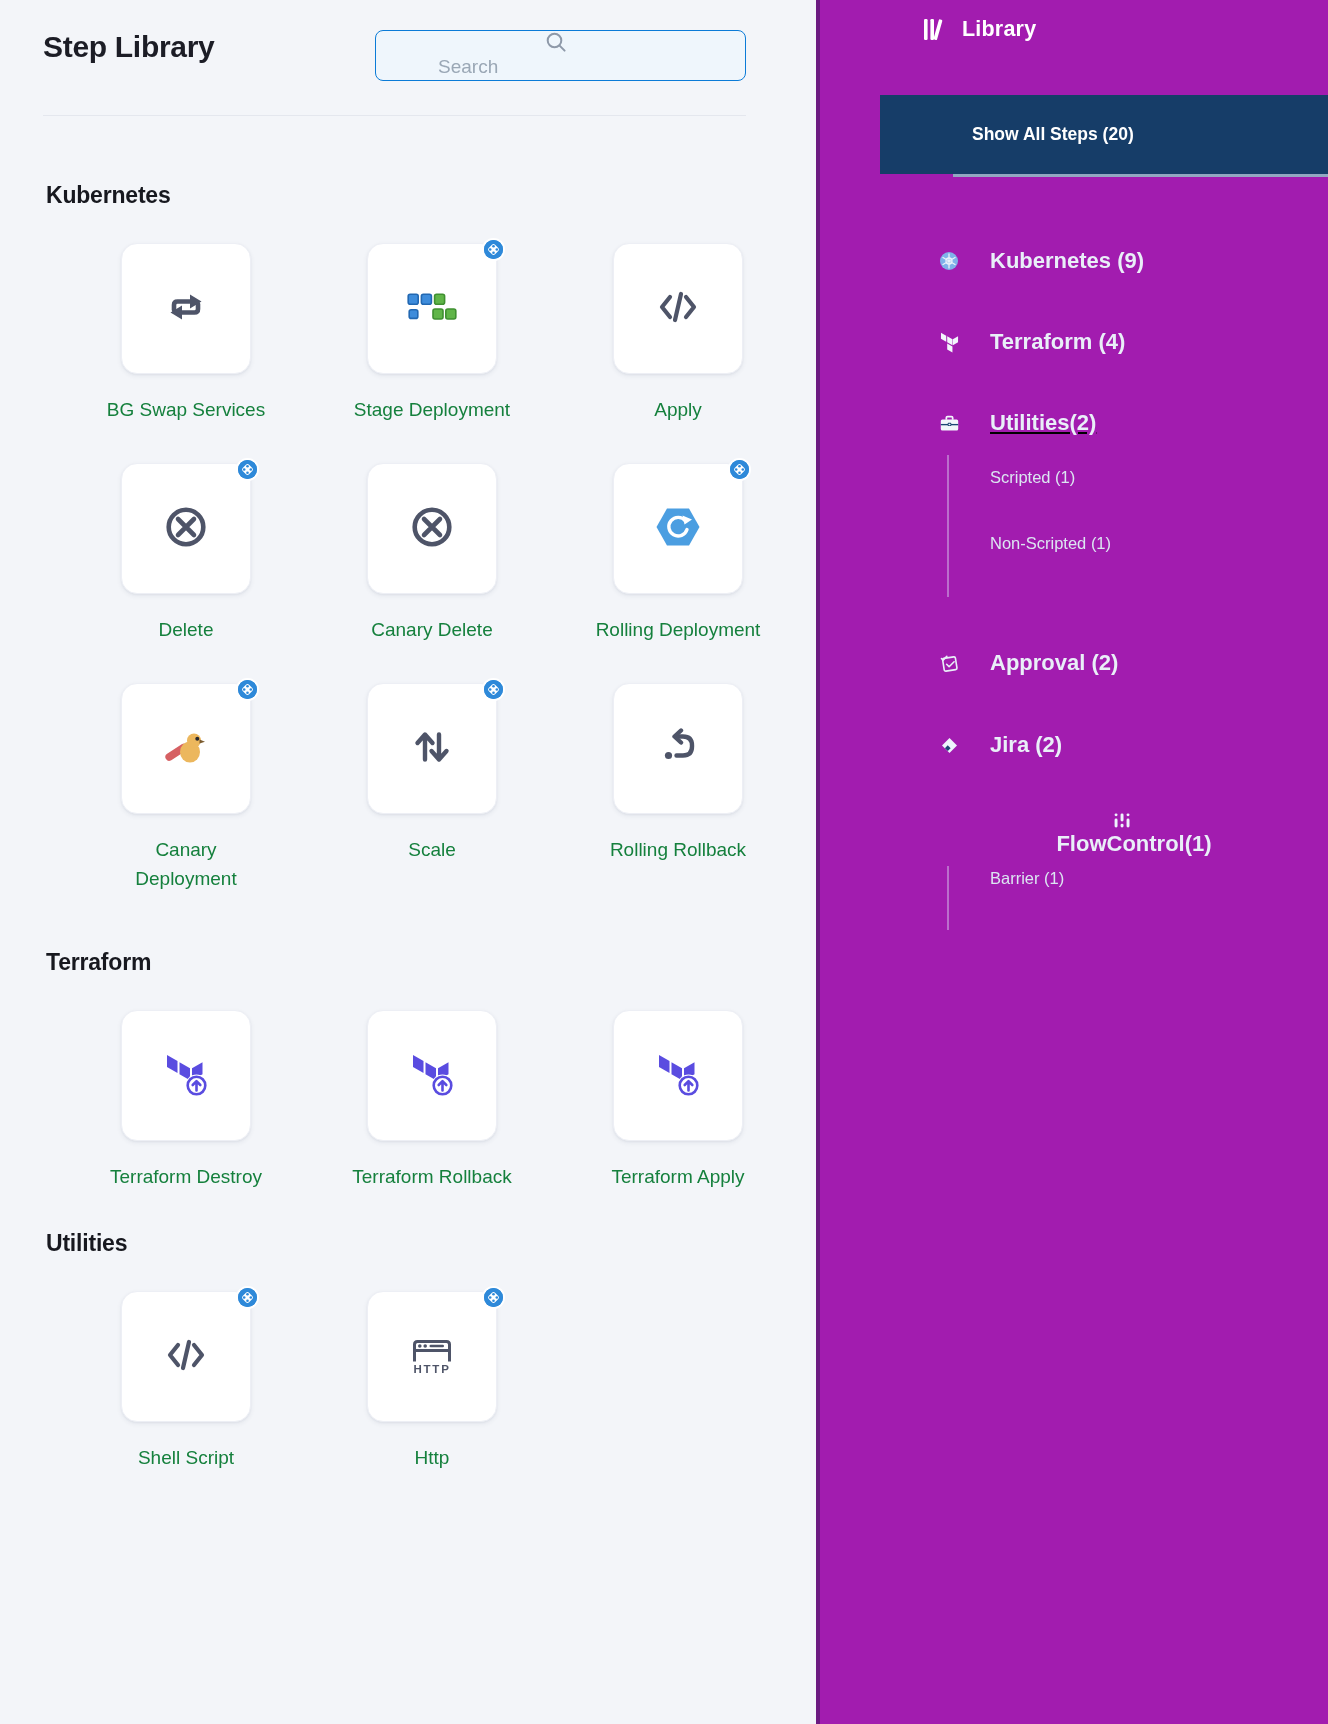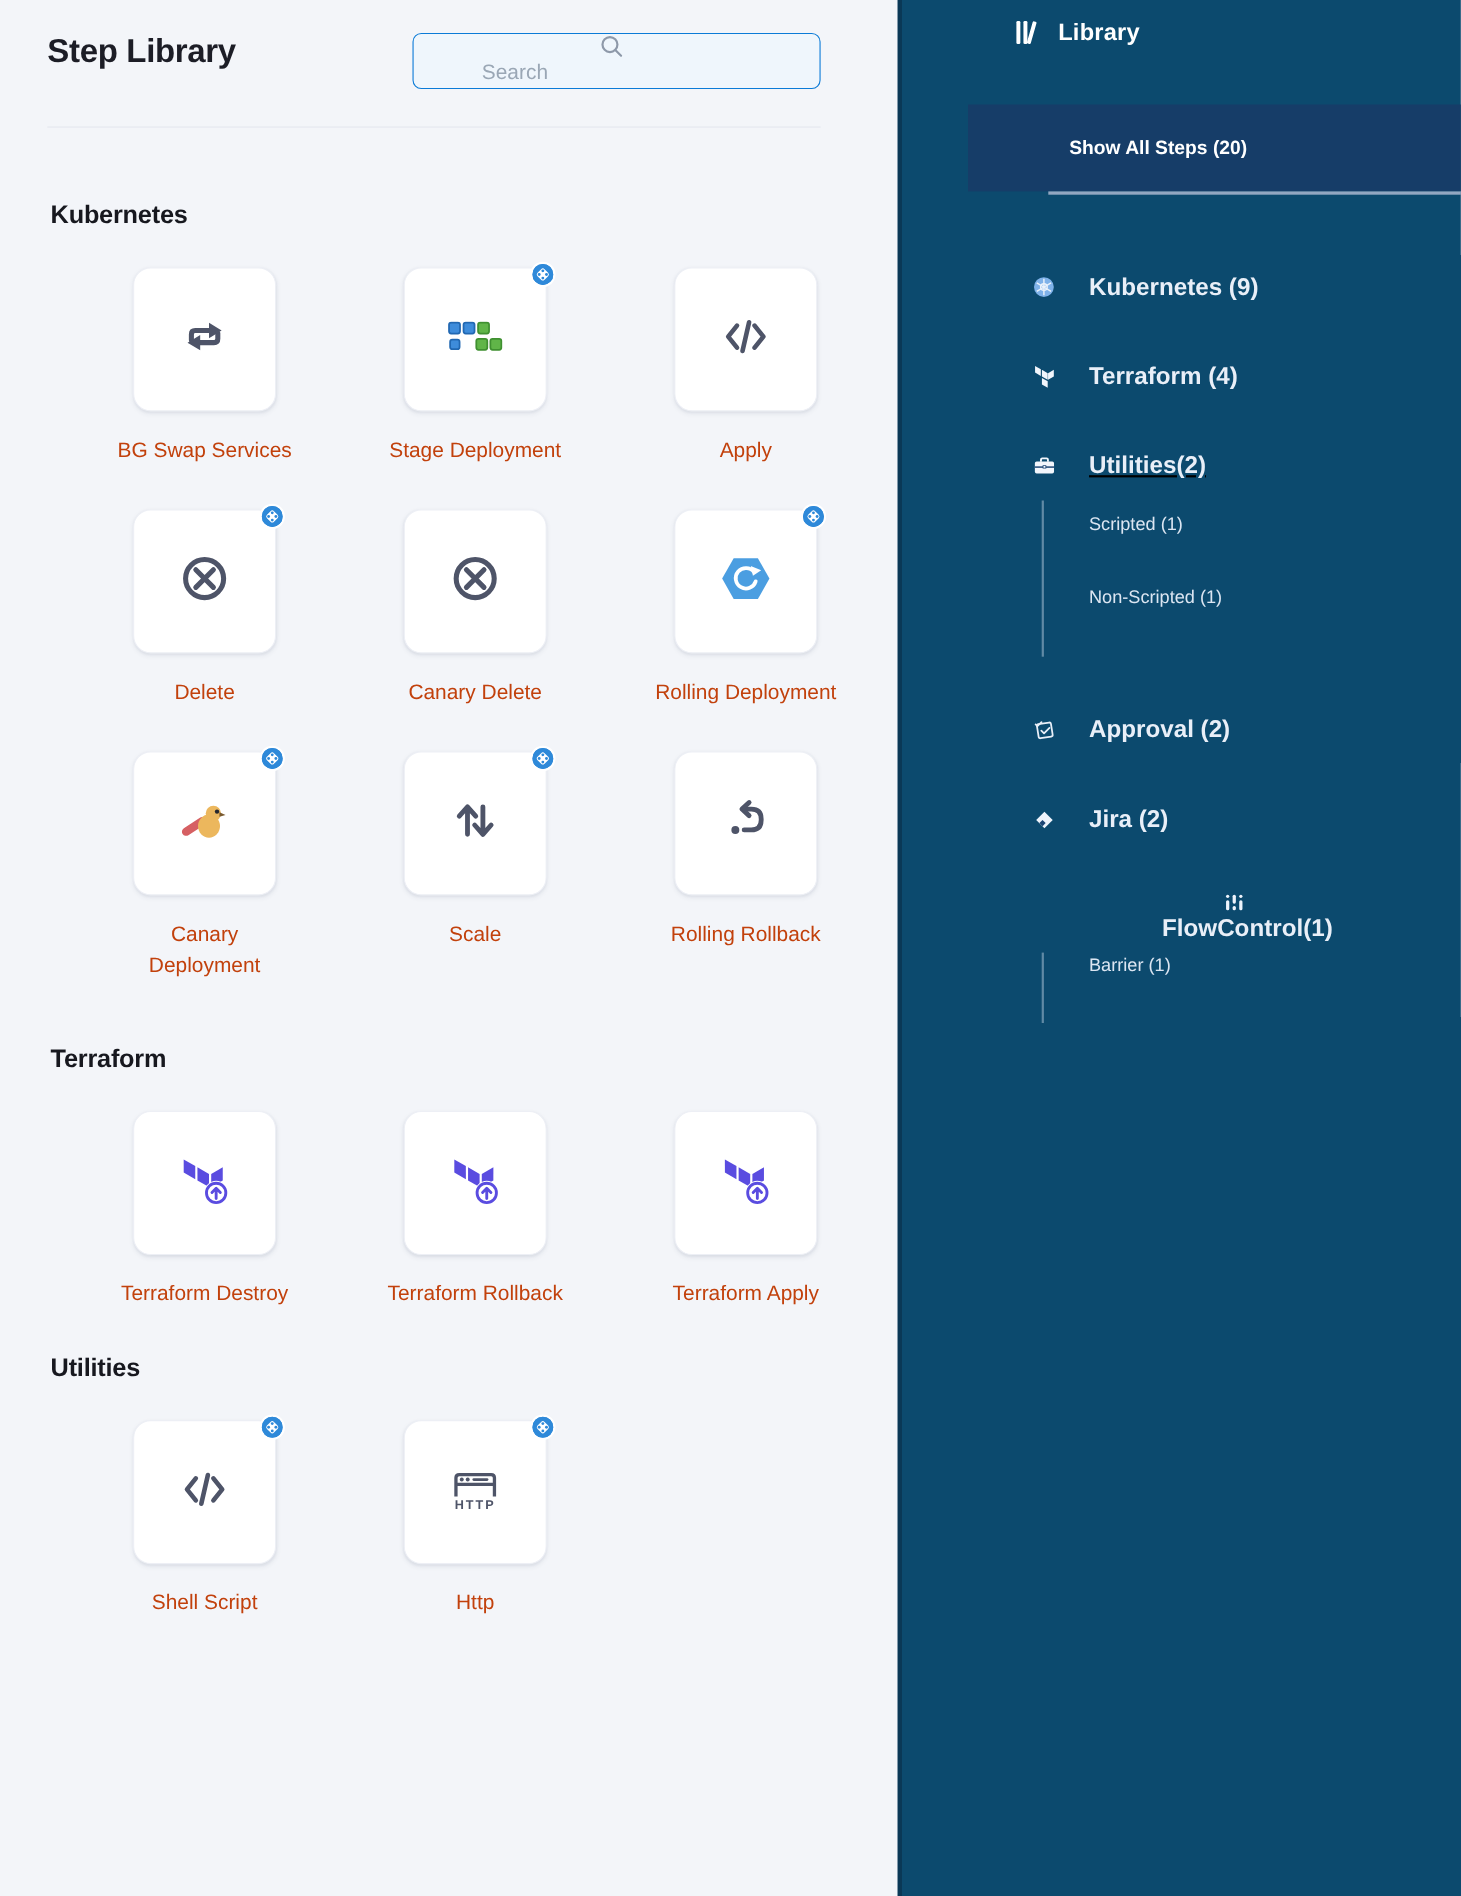--- a/index.html
+++ b/index.html
@@ -24,26 +24,26 @@
     height:27px; line-height:27px; letter-spacing:-0.2px; }
   .grid { margin-left:63px; margin-top:34px; display:grid;
     grid-template-columns:repeat(3,246px); grid-auto-rows:220px; }
   .step-cell { width:246px; display:flex; flex-direction:column; align-items:center; }
   .card { position:relative; width:130px; height:131px; background:#ffffff; border-radius:16px;
     border:1px solid #edeff5; display:flex; align-items:center; justify-content:center;
     cursor:pointer; box-shadow:0 2px 5px rgba(40,50,90,.07), 0 1px 2px rgba(40,50,90,.05); }
   .badge { position:absolute; top:-6px; right:-9px; width:23px; height:23px; border-radius:50%;
     background:#2e89d9; border:2px solid #ffffff; display:flex; align-items:center;
     justify-content:center; }
-  .step-label { margin-top:21px; font-size:19px; line-height:29px; color:#c2410c;
+  .step-label { margin-top:21px; font-size:19px; line-height:29px; color:#15803d;
     text-align:center; max-width:246px; }
   .step-label.wrap { max-width:130px; }
 
   
-  .sidebar { position:absolute; left:816px; top:0; width:512px; height:1724px; background:#0c4a6e; }
+  .sidebar { position:absolute; left:816px; top:0; width:512px; height:1724px; background:#a21caf; }
   .sidebar::before { content:""; position:absolute; left:0; top:0; width:4px; height:100%;
     background:rgba(8,24,44,.35); }
   .sb-head { position:absolute; left:0; top:0; width:512px; height:95px; }
   .sb-head .licon { position:absolute; left:105px; top:16px; }
   .sb-title { position:absolute; left:146px; top:17px; font-size:21.5px; font-weight:600;
     color:#ffffff; letter-spacing:0.2px; }
   .tab-strip { position:absolute; left:64px; top:95px; right:0; height:79px; background:#163d68; }
   .tab-label { position:absolute; left:92px; top:0; height:79px; line-height:79px;
     font-size:17.5px; font-weight:700; color:#ffffff; cursor:pointer; }
   .tab-underline { position:absolute; left:137px; top:174px; right:0; height:3px; background:#93a7c1; }

